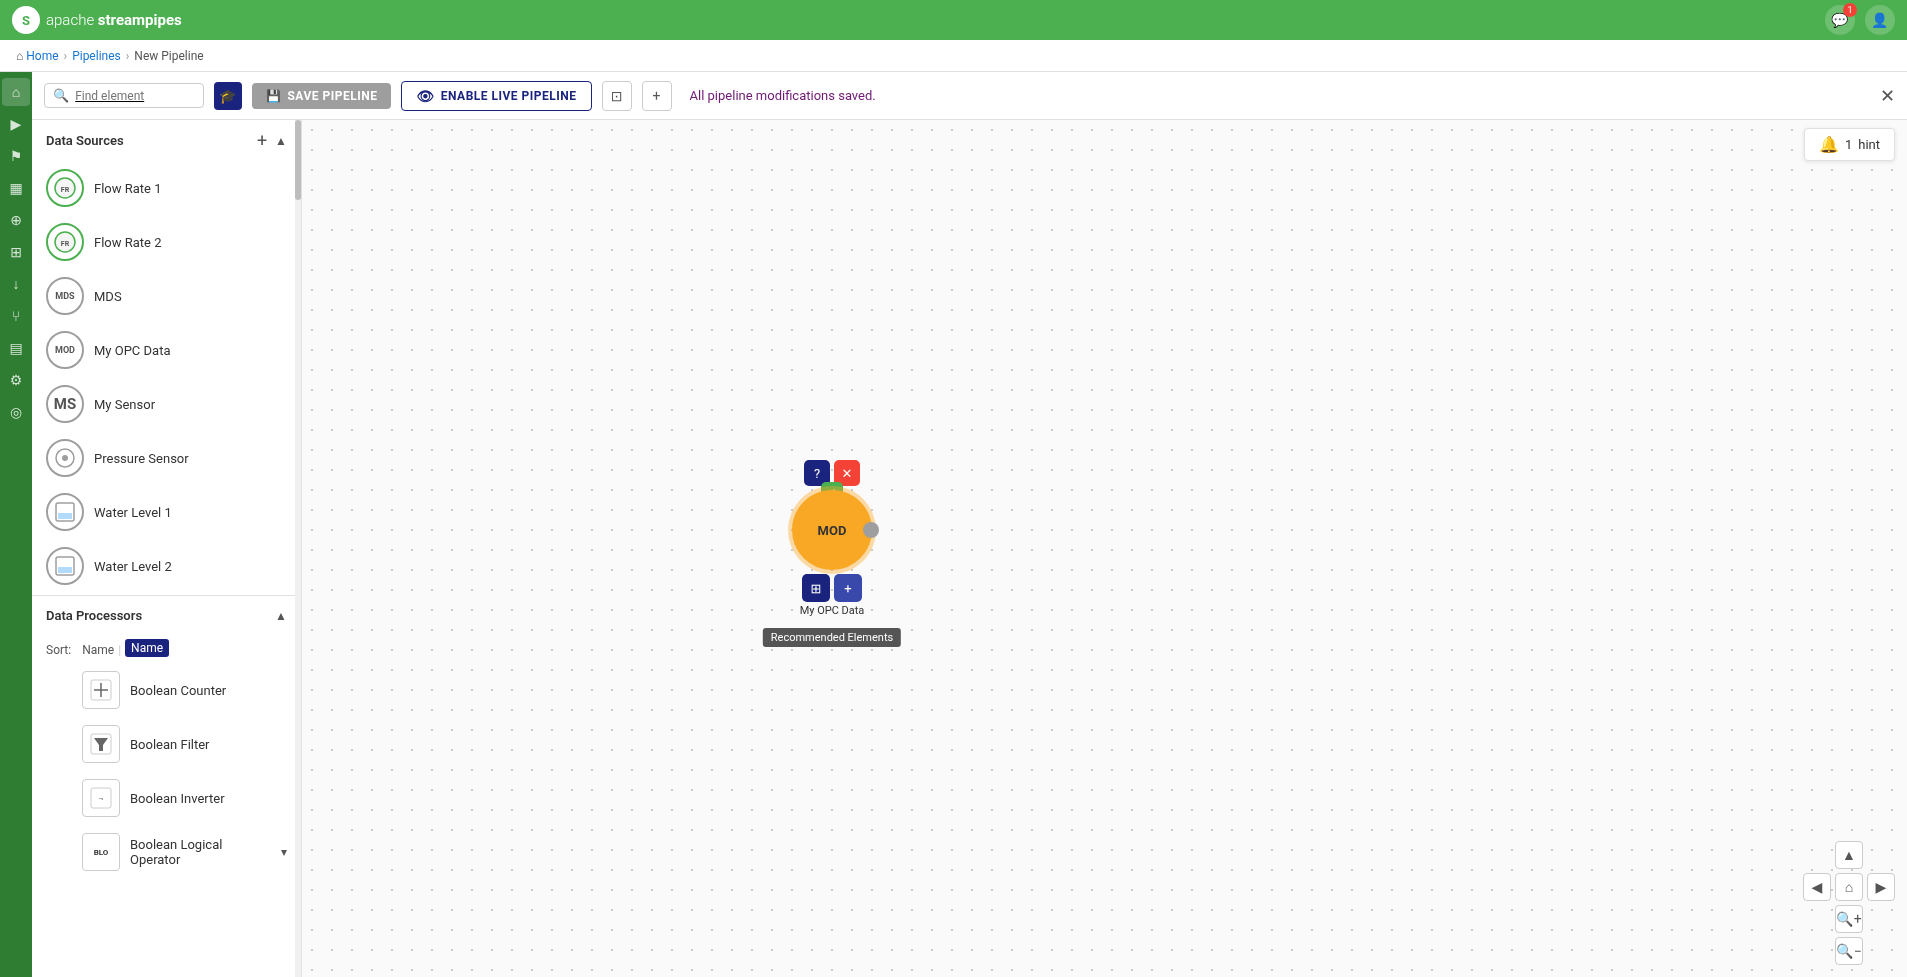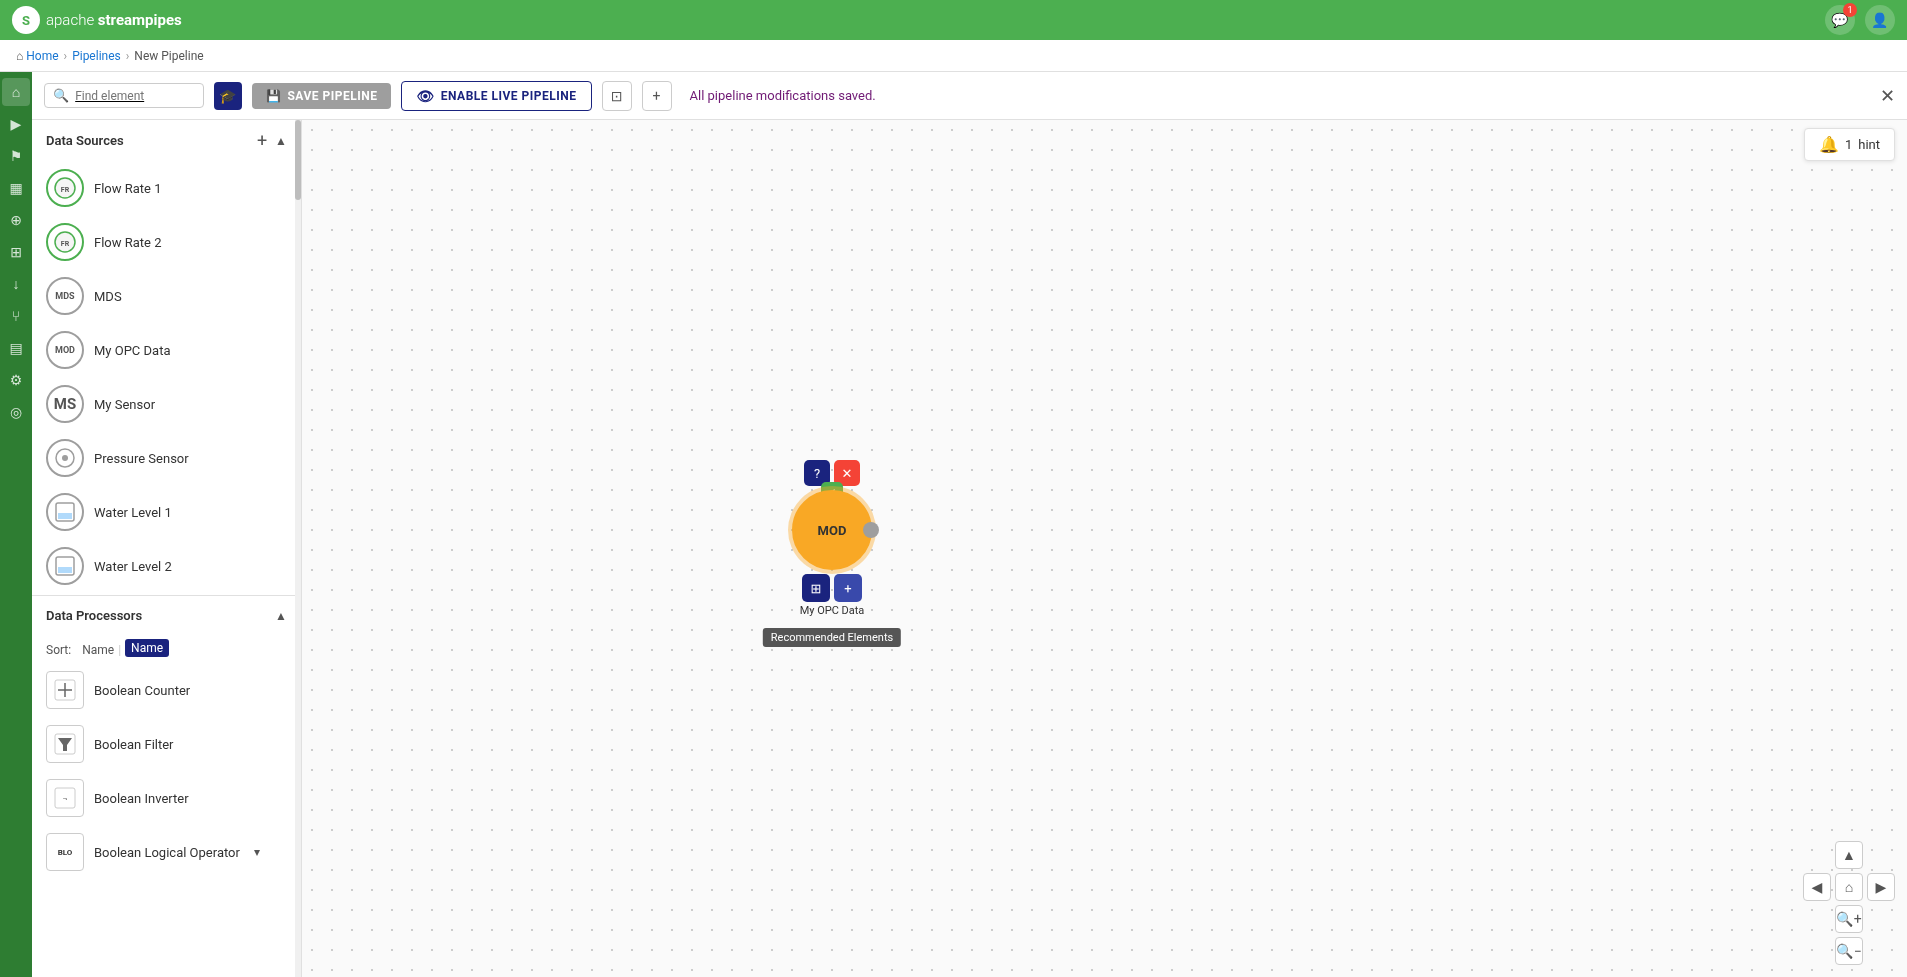--- a/index.html
+++ b/index.html
@@ -277,20 +277,21 @@
     .sort-sep { color: #ccc; }
 
     .processor-item {
       display: flex;
       align-items: center;
       gap: 10px;
       padding: 8px 14px;
       cursor: grab;
       font-size: 13px;
       color: #333;
+      margin-left: 36px;
     }
 
     .processor-icon {
       width: 38px; height: 38px;
       border: 1px solid #ccc;
       border-radius: 4px;
       display: flex; align-items: center; justify-content: center;
       font-size: 14px;
       flex-shrink: 0;
       background: white;

